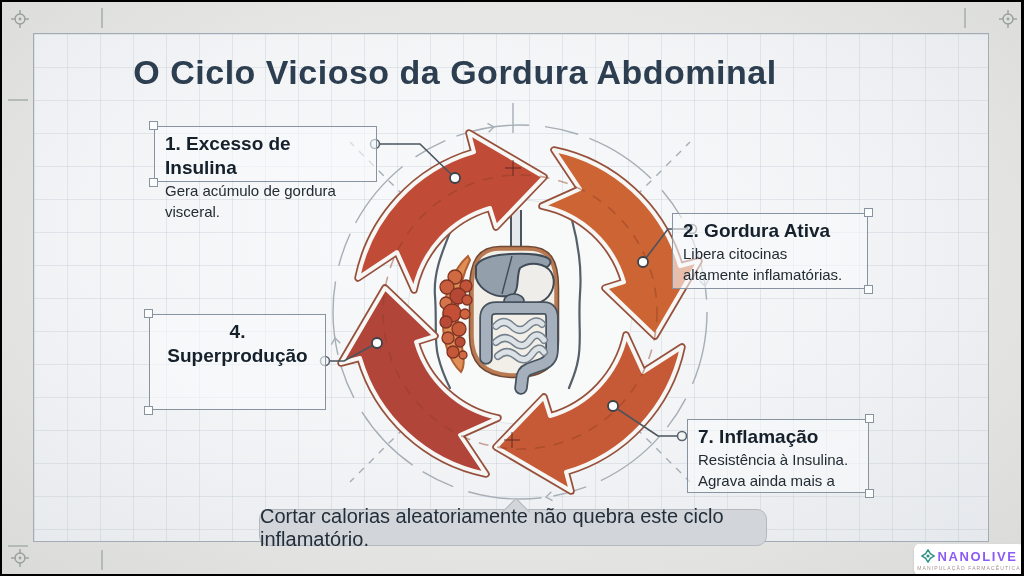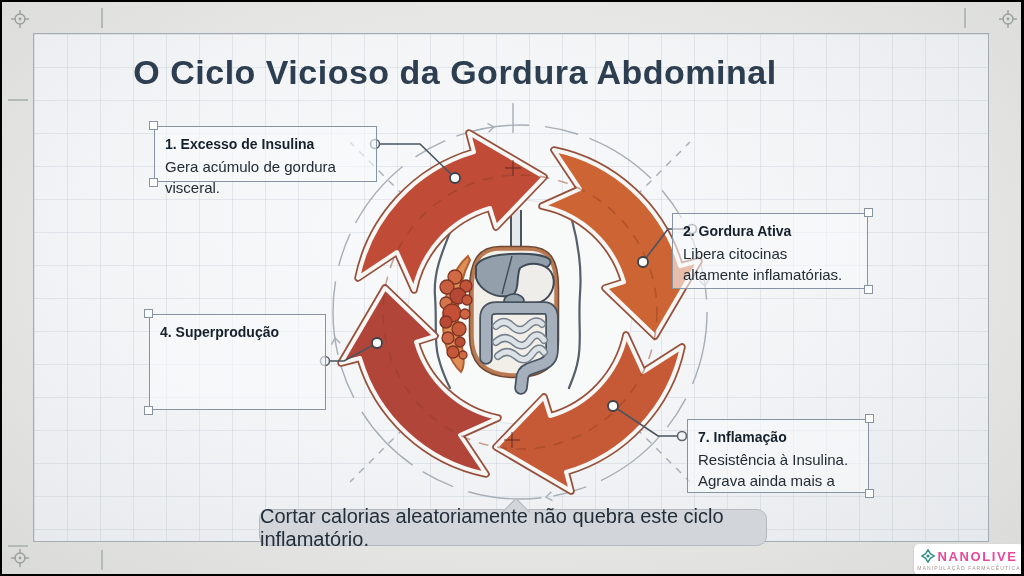--- a/index.html
+++ b/index.html
@@ -14,42 +14,42 @@
           repeating-linear-gradient(to right, rgba(120,140,165,.15) 0 1px, transparent 1px 33px),
           repeating-linear-gradient(to bottom, rgba(120,140,165,.15) 0 1px, transparent 1px 33px),
           radial-gradient(ellipse at 45% 40%, #f9fafb 0%, #f2f4f6 50%, #e5e8ec 100%);}
   .regmark{position:absolute;width:20px;height:20px;}
   .tick{position:absolute;background:#b4bab8;}
   .page-title{position:absolute;left:0;top:51px;width:906px;text-align:center;
         font-size:34px;font-weight:700;color:#2c3e50;letter-spacing:.5px;}
   .diagram-svg{position:absolute;left:-2px;top:-2px;width:1024px;height:576px;}
   .step{position:absolute;border:1.5px solid #8793a0;background:rgba(249,250,251,.6);
         color:#15202b;padding:5px 10px 6px 10px;line-height:21px;}
-  .step-title{font-size:14px;font-weight:700;line-height:24px;}
+  .step-title{font-size:19px;font-weight:700;line-height:24px;}
   .step-line{font-size:15px;color:#232c34;}
   .handle{position:absolute;width:9px;height:9px;background:#fcfdfd;border:1.5px solid #8793a0;}
   .h-tl{left:-6px;top:-6px;} .h-bl{left:-6px;bottom:-6px;}
   .h-tr{right:-6px;top:-6px;} .h-br{right:-6px;bottom:-6px;}
   .box1{left:152px;top:124px;width:223px;height:56px;}
   .box2{left:670px;top:211px;width:196px;height:76px;}
   .box3{left:685px;top:417px;width:182px;height:74px;}
-  .box4{left:147px;top:312px;width:177px;height:96px;text-align:left;}
+  .box4{left:147px;top:312px;width:177px;height:96px;text-align:center;}
   .banner{position:absolute;left:257px;top:507px;width:508px;height:37px;
         background:#d2d6da;border:1px solid #b3b9bf;border-radius:10px;
         display:flex;align-items:center;justify-content:center;
         font-size:20px;color:#242e38;}
   .banner-pointer{position:absolute;left:246px;top:-8px;width:20px;height:20px;
         background:#d2d6da;transform:rotate(45deg);
         border-top:1px solid #b3b9bf;border-left:1px solid #b3b9bf;}
   .banner-text{position:relative;}
   .logo-card{position:absolute;left:912px;top:542px;width:110px;height:31px;background:#fff;
         border-radius:5px;box-shadow:0 1px 2px rgba(0,0,0,.18);
         display:flex;flex-direction:column;align-items:center;justify-content:center;}
   .logo-row{display:flex;align-items:center;gap:3px;}
-  .logo-name{font-size:13px;font-weight:600;letter-spacing:1.6px;color:#ec4899;}
+  .logo-name{font-size:13px;font-weight:600;letter-spacing:1.6px;color:#8b5cf6;}
   .logo-tagline{font-size:5px;letter-spacing:1.1px;color:#a5928f;margin-top:1px;}
 </style>
 </head>
 <body>
 
 <div class="frame">
  <div class="page">
 
   <svg class="regmark" style="left:8px;top:7px" viewBox="0 0 20 20">
         <g stroke="#9aa19f" stroke-width="1.4" fill="none">

